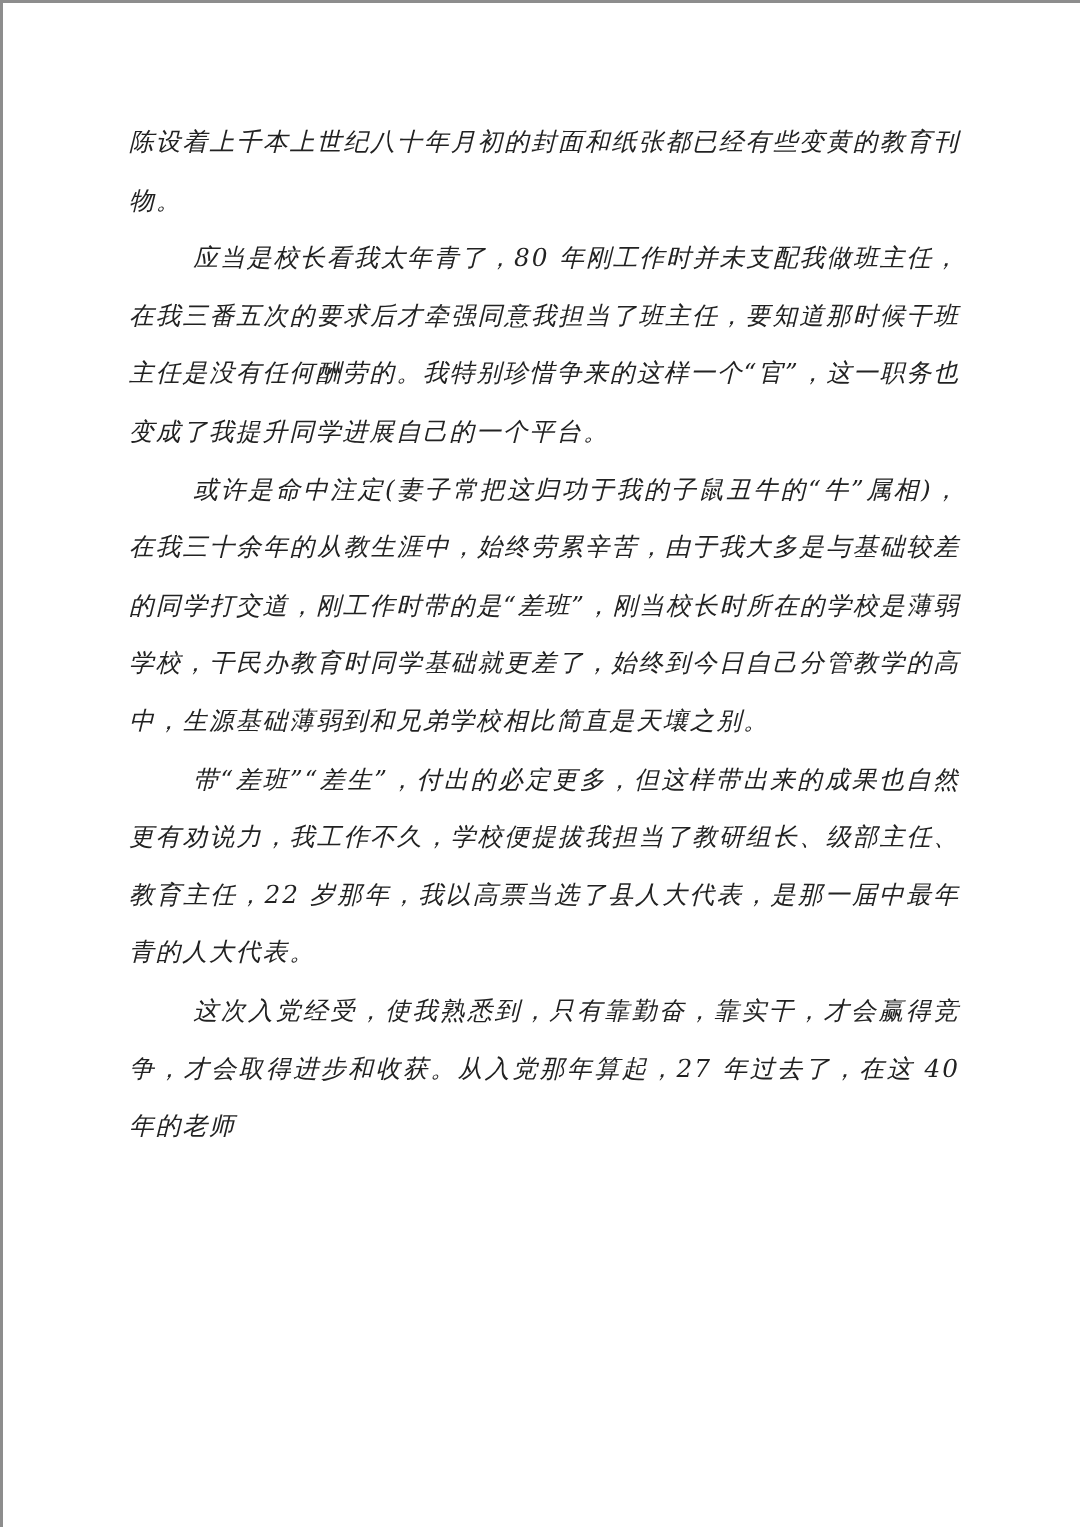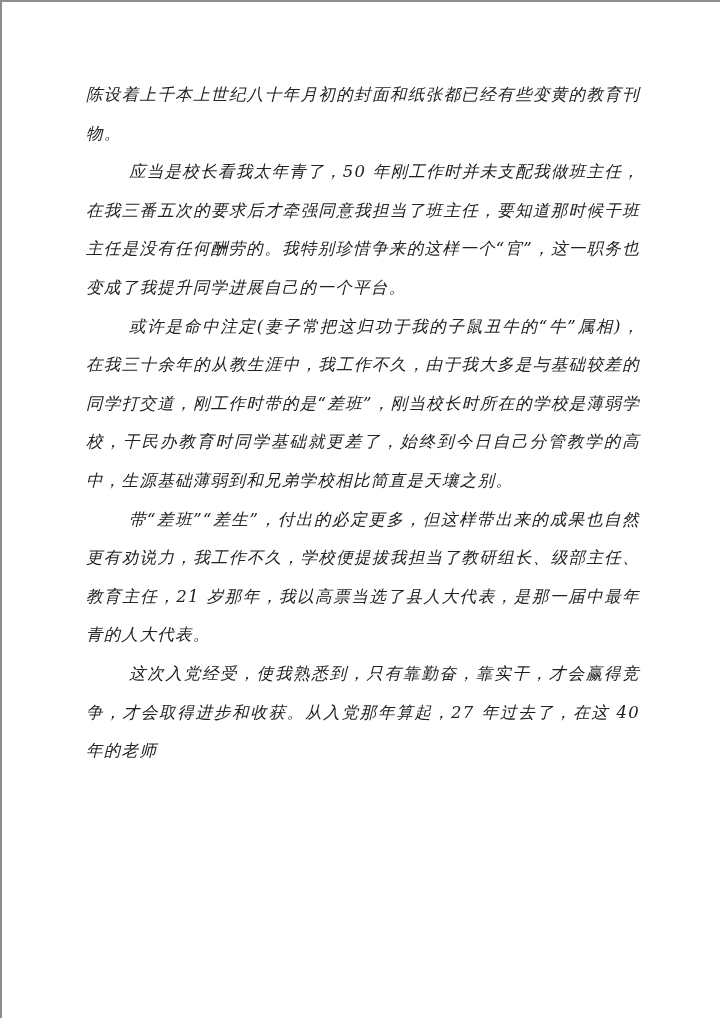--- a/index.html
+++ b/index.html
@@ -41,18 +41,18 @@
   .para.indent {
     text-indent: 2.6em;
   }
 </style>
 </head>
 <body>
 
 <div class="page">
   <div class="content" id="paragraph-container">
       <p class="para">陈设着上千本上世纪八十年月初的封面和纸张都已经有些变黄的教育刊物。</p>
-      <p class="para indent">应当是校长看我太年青了，50 年刚工作时并未支配我做班主任，在我三番五次的要求后才牵强同意我担当了班主任，要知道那时候干班主任是没有任何酬劳的。我特别珍惜争来的这样一个“官”，这一职务也变成了我提升同学进展自己的一个平台。</p>
-      <p class="para indent">或许是命中注定(妻子常把这归功于我的子鼠丑牛的“牛”属相)，在我三十余年的从教生涯中，我工作不久，由于我大多是与基础较差的同学打交道，刚工作时带的是“差班”，刚当校长时所在的学校是薄弱学校，干民办教育时同学基础就更差了，始终到今日自己分管教学的高中，生源基础薄弱到和兄弟学校相比简直是天壤之别。</p>
-      <p class="para indent">带“差班”“差生”，付出的必定更多，但这样带出来的成果也自然更有劝说力，我工作不久，学校便提拔我担当了教研组长、级部主任、教育主任，21 岁那年，我以高票当选了县人大代表，是那一届中最年青的人大代表。</p>
+      <p class="para indent">应当是校长看我太年青了，80 年刚工作时并未支配我做班主任，在我三番五次的要求后才牵强同意我担当了班主任，要知道那时候干班主任是没有任何酬劳的。我特别珍惜争来的这样一个“官”，这一职务也变成了我提升同学进展自己的一个平台。</p>
+      <p class="para indent">或许是命中注定(妻子常把这归功于我的子鼠丑牛的“牛”属相)，在我三十余年的从教生涯中，始终劳累辛苦，由于我大多是与基础较差的同学打交道，刚工作时带的是“差班”，刚当校长时所在的学校是薄弱学校，干民办教育时同学基础就更差了，始终到今日自己分管教学的高中，生源基础薄弱到和兄弟学校相比简直是天壤之别。</p>
+      <p class="para indent">带“差班”“差生”，付出的必定更多，但这样带出来的成果也自然更有劝说力，我工作不久，学校便提拔我担当了教研组长、级部主任、教育主任，22 岁那年，我以高票当选了县人大代表，是那一届中最年青的人大代表。</p>
       <p class="para indent">这次入党经受，使我熟悉到，只有靠勤奋，靠实干，才会赢得竞争，才会取得进步和收获。从入党那年算起，27 年过去了，在这 40 年的老师</p>
     </div>
 </div>
 
 </body></html>

